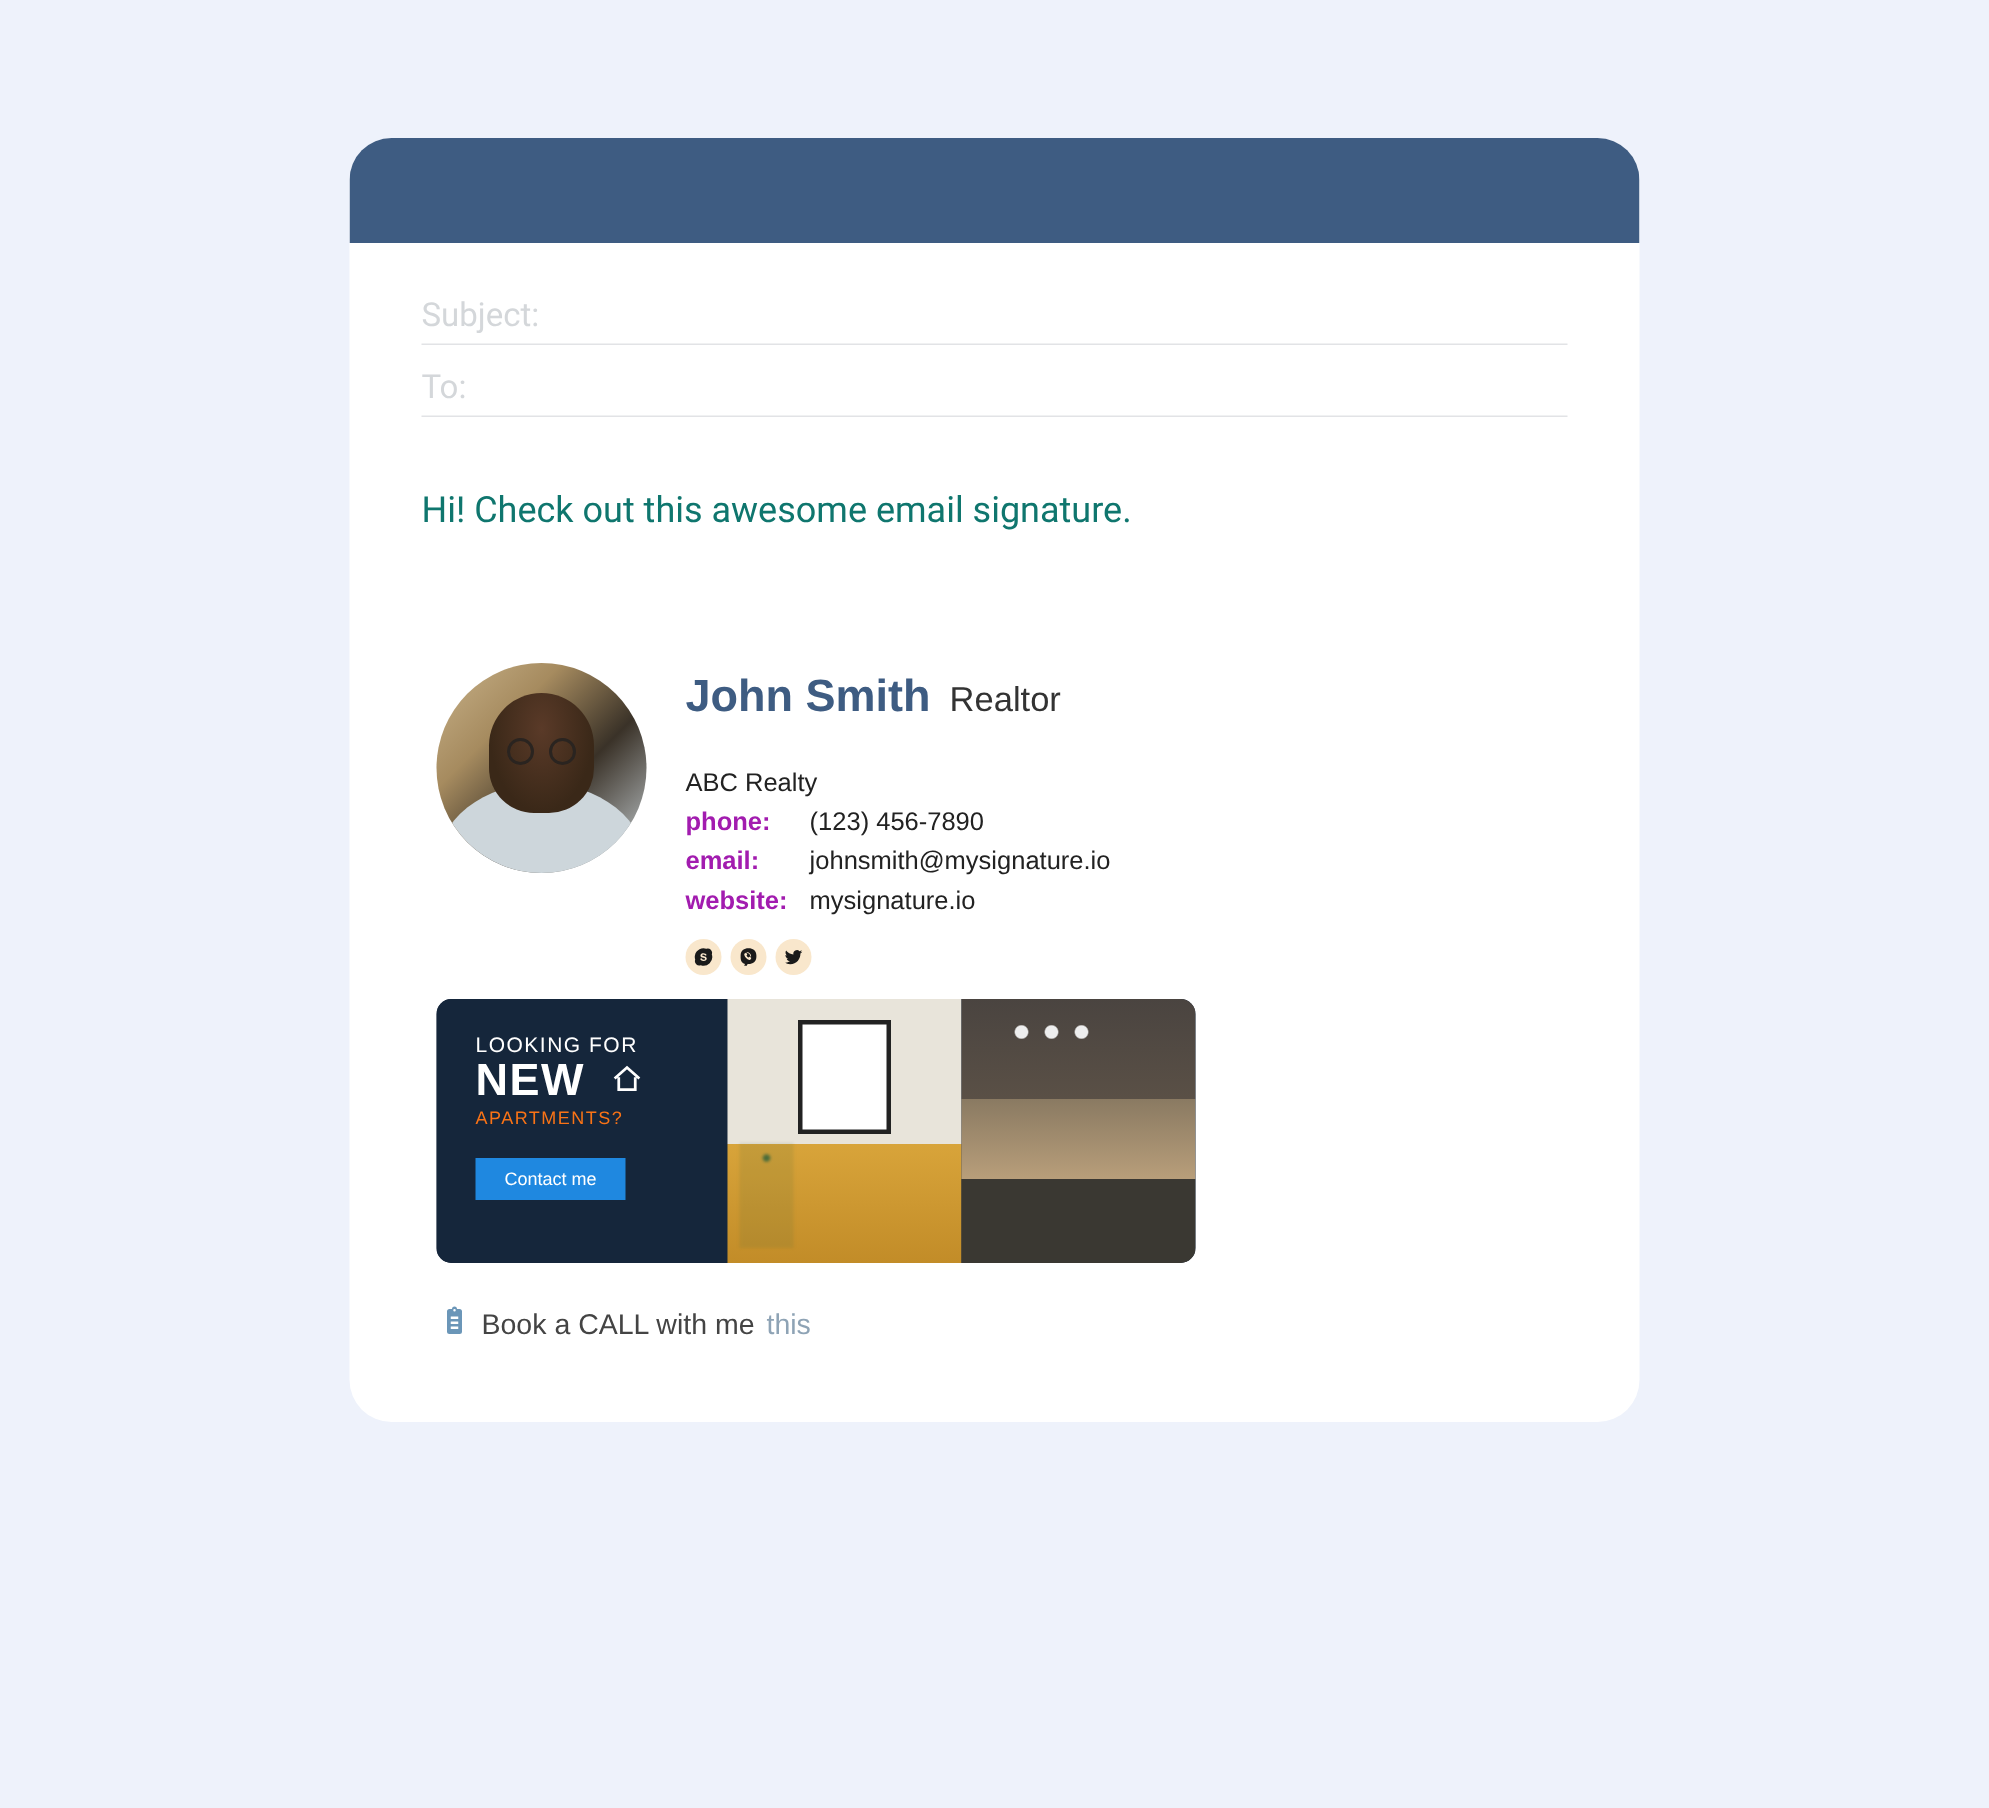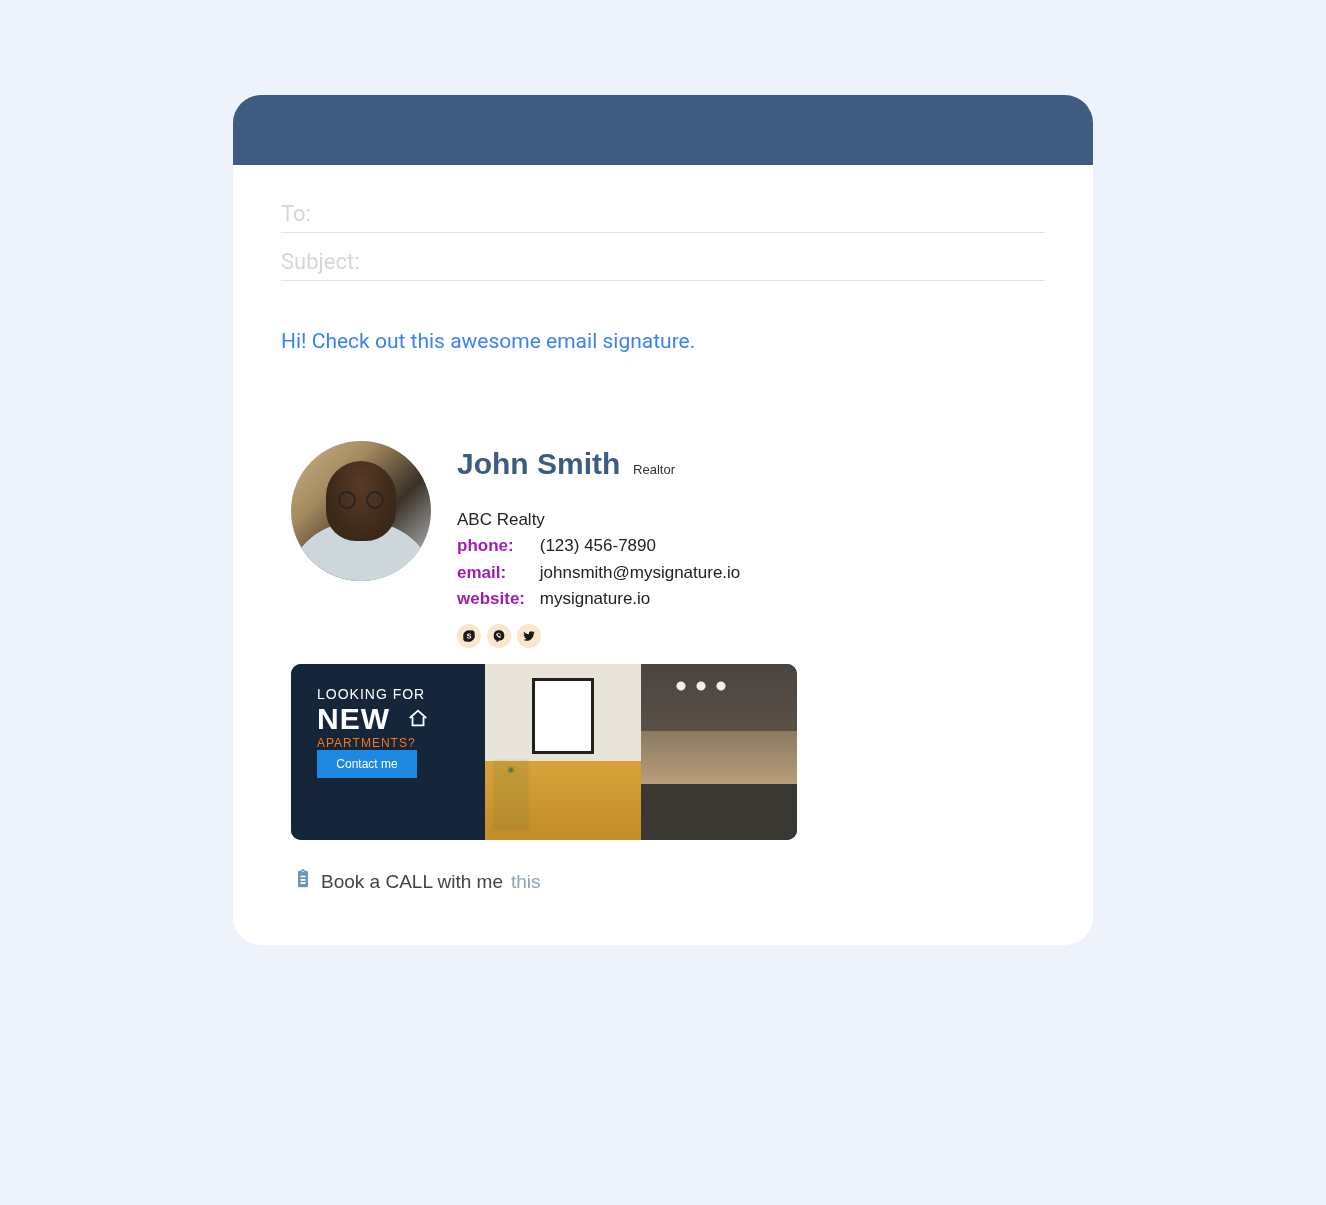--- a/index.html
+++ b/index.html
@@ -44,22 +44,22 @@
       border-bottom: 1px solid #e2e3e6;
       padding: 10px 0 6px 0;
       margin-bottom: 6px;
     }
     .field-label {
       color: #d4d7da;
       font-size: 22px;
       font-family: -apple-system, "Segoe UI", Roboto, sans-serif;
     }
     .body-text {
-      color: #3b82f6;
-      font-size: 21px;
+      color: #0f766e;
+      font-size: 24px;
       margin-top: 48px;
       font-family: -apple-system, "Segoe UI", Roboto, sans-serif;
     }
     .signature {
       margin-top: 88px;
       margin-left: 10px;
     }
     .sig-top {
       display: flex;
       gap: 26px;
@@ -111,21 +111,21 @@
       font-size: 17px;
       line-height: 1.55;
       color: #222;
     }
     .sig-name {
       color: #3e5c82;
       font-weight: 700;
       font-size: 30px;
     }
     .sig-title {
-      font-size: 13px;
+      font-size: 23px;
       color: #333;
       margin-left: 8px;
       font-weight: 400;
     }
     .sig-company {
       margin-top: 20px;
     }
     .sig-line {
       white-space: nowrap;
     }
@@ -194,20 +194,21 @@
       margin-top: 2px;
     }
     .banner-text3 {
       color: #f97316;
       font-size: 12px;
       letter-spacing: 1px;
       font-family: Arial, sans-serif;
       margin-top: 2px;
     }
     .banner-btn {
+      margin-top: 20px;
       background: #1f88e0;
       color: #fff;
       border: none;
       padding: 7px 4px;
       font-size: 12px;
       width: 100px;
       cursor: pointer;
       font-family: Arial, sans-serif;
     }
     .banner-img1 {
@@ -269,25 +270,25 @@
   </style>
 </head>
 <body>
 
 <div class="outer-frame">
   <div class="email-window">
     <div class="email-header-bar"></div>
     <div class="email-body">
 
       <div class="field-row">
+        <span class="field-label">Subject:</span>
+      </div>
+
+      <div class="field-row">
         <span class="field-label">To:</span>
-      </div>
-
-      <div class="field-row">
-        <span class="field-label">Subject:</span>
       </div>
 
       <div class="body-text">Hi! Check out this awesome email signature.</div>
 
       <div class="signature">
         <div class="sig-top">
           <div class="avatar">
             <div class="avatar-shirt"></div>
             <div class="avatar-inner"></div>
             <div class="avatar-glasses">

